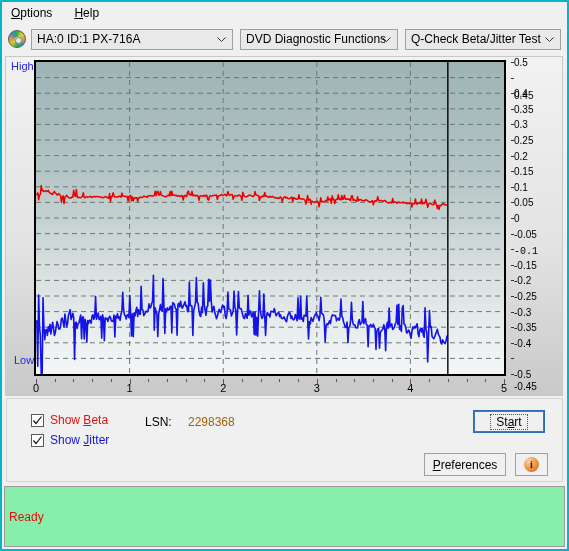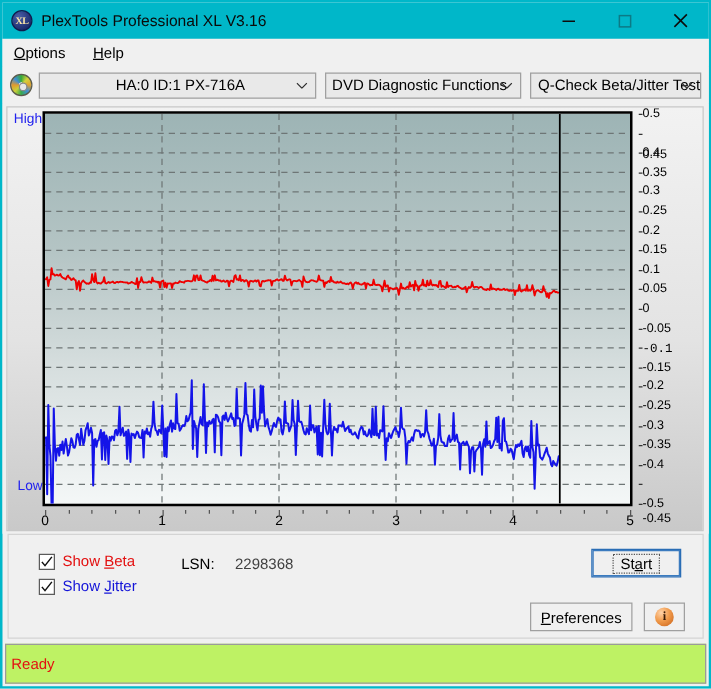--- a/index.html
+++ b/index.html
@@ -112,21 +112,21 @@
     position: relative;
     white-space: nowrap;
     overflow: hidden;
   }
   .combo .chev {
     position: absolute;
     right: 6px; top: 50%;
     margin-top: -2px;
     width: 9px; height: 5px;
   }
-  #combo-drive { width: 222px; margin-right: 7px; justify-content: center; }
+  #combo-drive { width: 202px; margin-right: 7px; }
   #combo-function { width: 158px; margin-right: 7px; }
   #combo-test { flex: 1 1 auto; }
   
   #chart-panel {
     flex: 0 0 auto;
     height: 344px;
     background: #f0f0f0;
     position: relative;
   }
   #chart-inner {
@@ -223,21 +223,21 @@
   .lbl-jitter { color: #1414d8; }
   .lbl-beta u, .lbl-jitter u { text-decoration: underline; }
   #lsn-label {
     position: absolute;
     left: 138px; top: 16px;
     font-size: 12px; color: #000;
   }
   #lsn-value {
     position: absolute;
     left: 181px; top: 16px;
-    font-size: 12px; color: #404040;
+    font-size: 12px; color: #a16207;
   }
   #btn-start {
     position: absolute;
     right: 18px; top: 12px;
     width: 70px; height: 21px;
     background: #f0f0f0;
     border: 1px solid #3b7bbf;
     outline: 1px solid #2a6db5;
     display: flex; align-items: center; justify-content: center;
     font-size: 12px; color: #000;
@@ -270,57 +270,35 @@
     background: radial-gradient(circle at 33% 28%, #ffd2a8 0%, #f09a4b 45%, #c86018 100%);
     display: flex; align-items: center; justify-content: center;
     font-size: 10px; font-weight: bold; color: #3a1a05;
     font-family: "Liberation Serif", serif;
   }
   
   #statusbar {
     flex: 1 1 auto;
     margin: 4px 2px 2px 2px;
     border: 1px solid #9a9a9a;
-    background: #bef264;
+    background: #86efac;
     display: flex;
     align-items: center;
     padding-left: 4px;
     font-size: 12px;
     color: #e31010;
     min-height: 20px;
   }
   u { text-underline-offset: 1px; }
 </style>
 </head>
 <body>
 
 <div id="window">
 
-  <div id="titlebar">
-    <div id="app-icon">XL</div>
-    <div id="title-text">PlexTools Professional XL V3.16</div>
-    <div class="win-btns">
-      <div class="win-btn">
-        <svg width="12" height="12" viewBox="0 0 12 12">
-            <line x1="1" y1="6" x2="11" y2="6" stroke="#0c0c0c" stroke-width="1.2"></line>
-          </svg>
-      </div>
-      <div class="win-btn">
-        <svg width="12" height="12" viewBox="0 0 12 12">
-            <rect x="1.5" y="1.5" width="9" height="9" fill="none" stroke="#0c7a86" stroke-width="1.2"></rect>
-          </svg>
-      </div>
-      <div class="win-btn">
-        <svg width="13" height="13" viewBox="0 0 13 13">
-            <line x1="1.5" y1="1.5" x2="11.5" y2="11.5" stroke="#0c0c0c" stroke-width="1.3"></line>
-            <line x1="11.5" y1="1.5" x2="1.5" y2="11.5" stroke="#0c0c0c" stroke-width="1.3"></line>
-          </svg>
-      </div>
-    </div>
-  </div>
 
   <div id="menubar">
     <div class="menu-item"><u>O</u><span>ptions</span></div>
     <div class="menu-item"><u>H</u><span>elp</span></div>
   </div>
 
   <div id="toolbar">
     <div id="disc-icon"></div>
     <div class="combo" id="combo-drive">
       <span>HA:0 ID:1  PX-716A</span>

